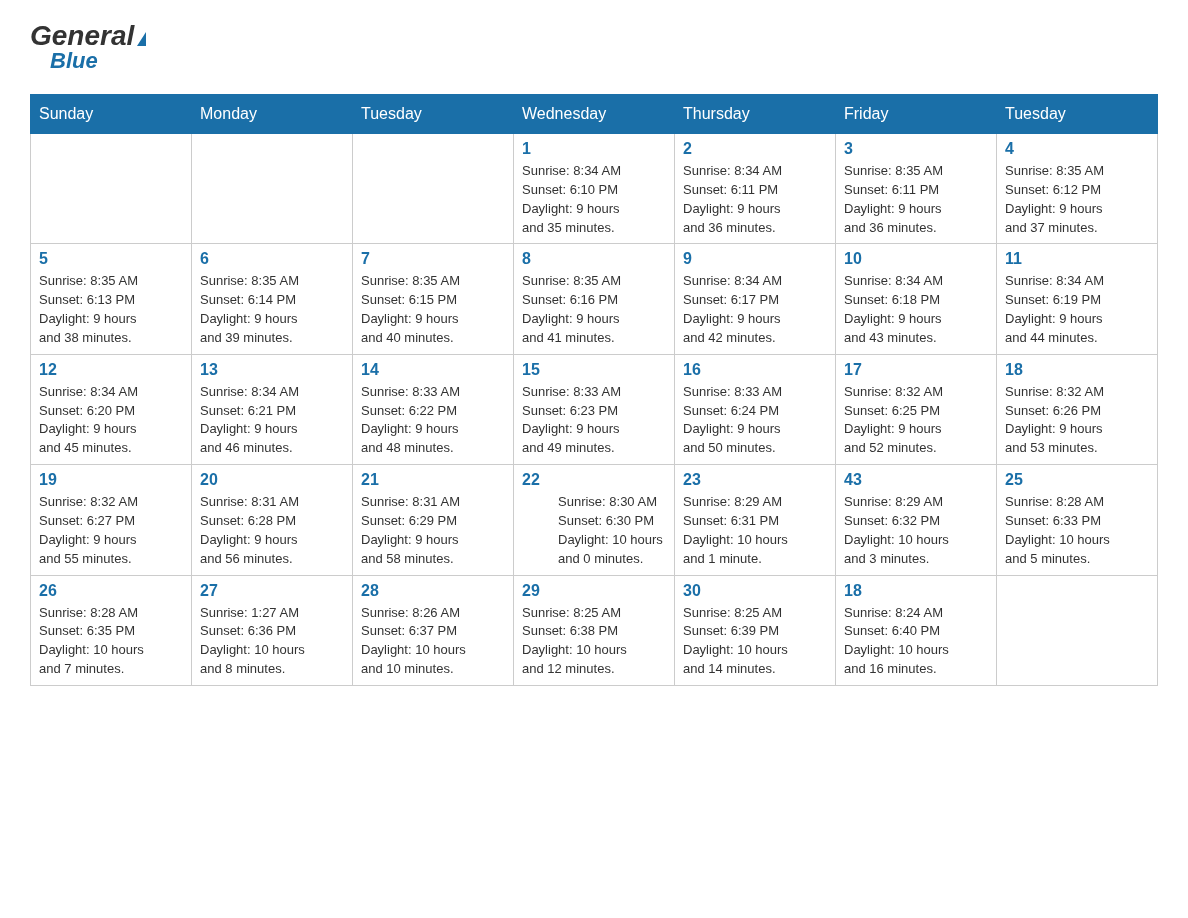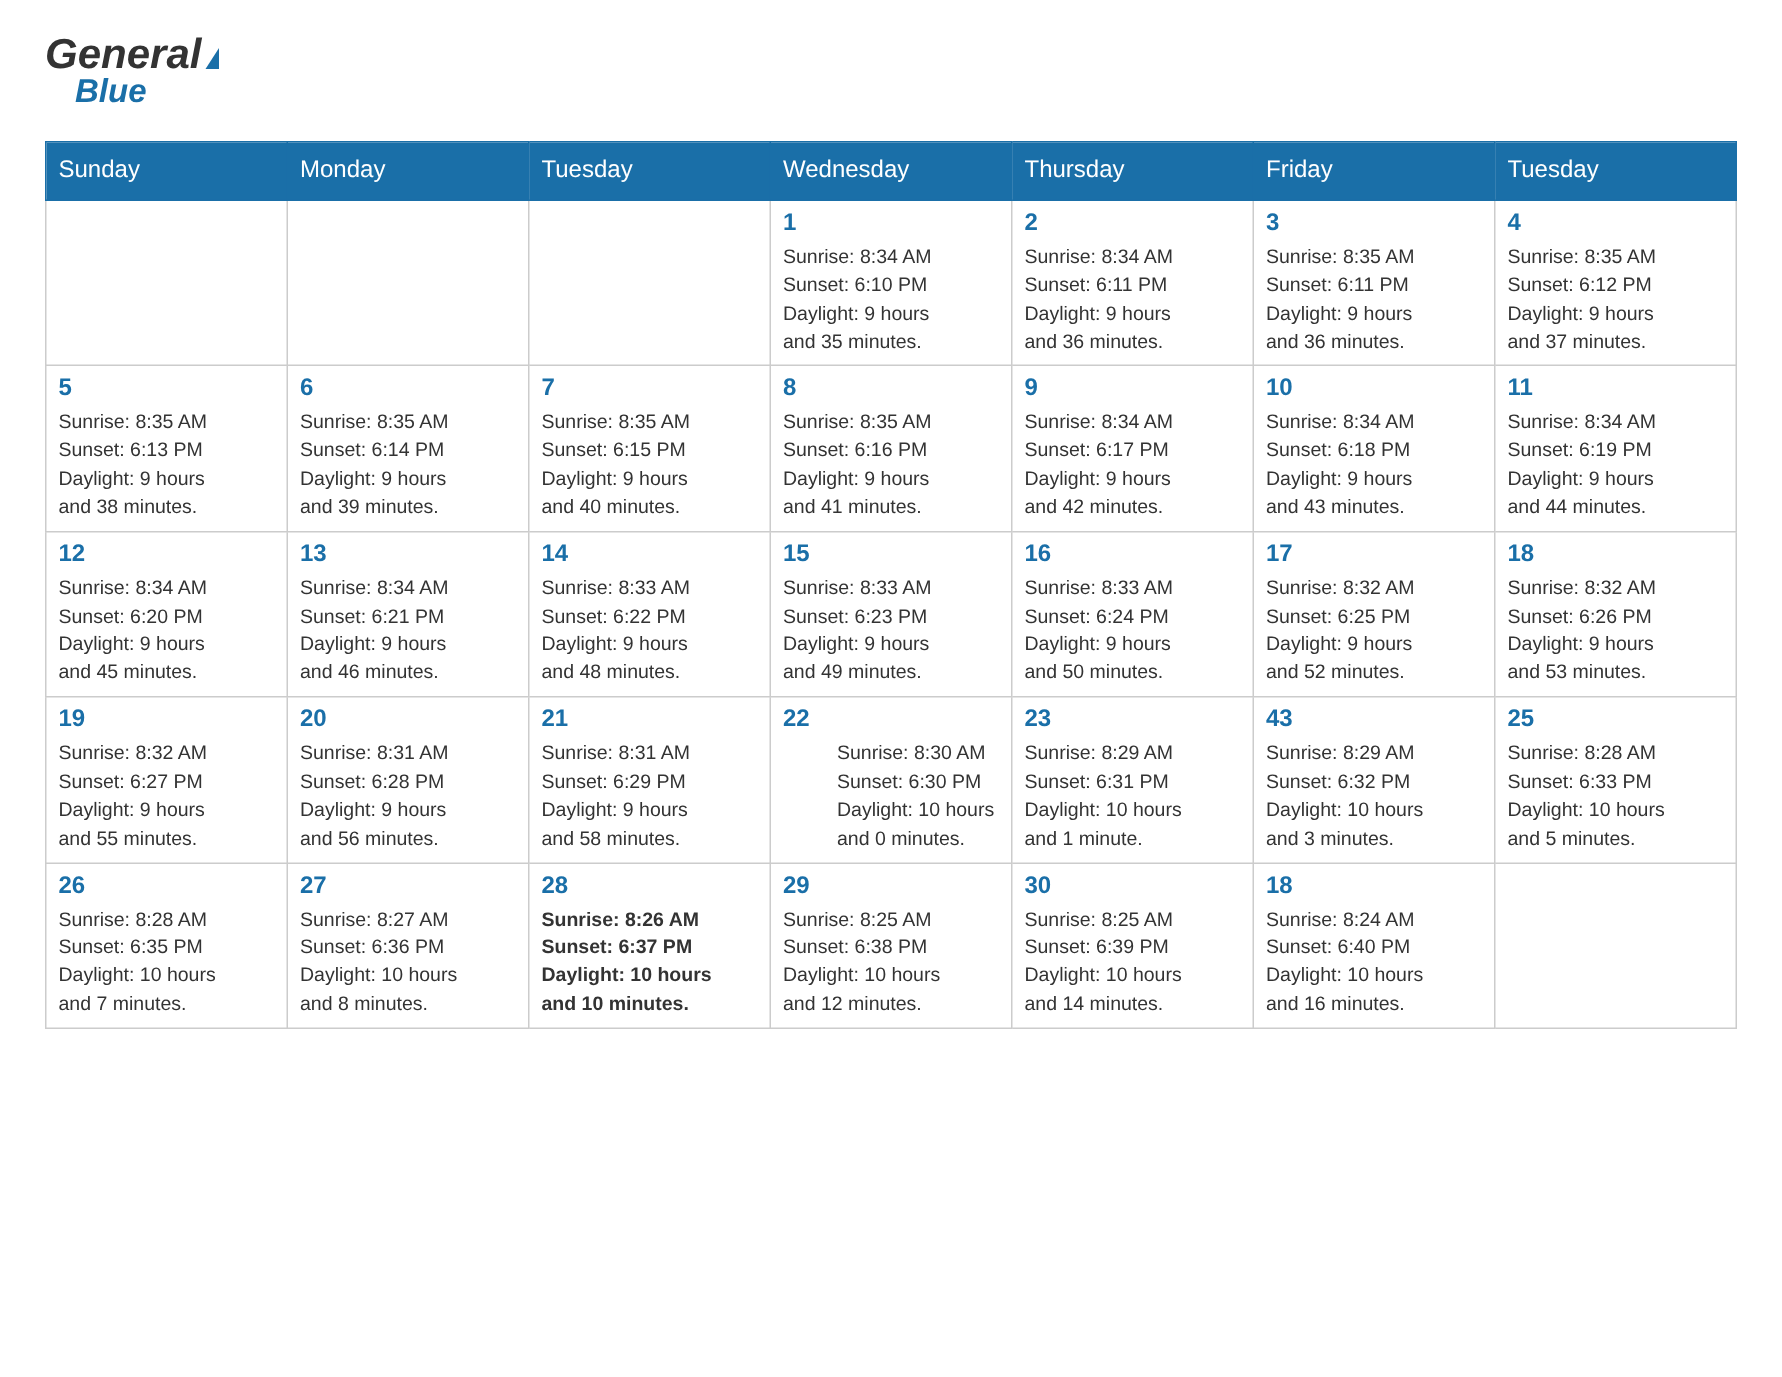--- a/index.html
+++ b/index.html
@@ -300,28 +300,28 @@
       <tr>
         <td>
           <span class="day-number">26</span>
           <div class="day-info" style="white-space: pre-line;">Sunrise: 8:28 AM
 Sunset: 6:35 PM
 Daylight: 10 hours
 and 7 minutes.</div>
         </td>
         <td>
           <span class="day-number">27</span>
-          <div class="day-info" style="white-space: pre-line;">Sunrise: 8:27 AM
+          <div class="day-info" style="white-space: pre-line;">Sunrise: 1:27 AM
 Sunset: 6:36 PM
 Daylight: 10 hours
 and 8 minutes.</div>
         </td>
         <td>
           <span class="day-number">28</span>
-          <div class="day-info" style="white-space: pre-line; font-weight: bold;">Sunrise: 8:26 AM
+          <div class="day-info" style="white-space: pre-line;">Sunrise: 8:26 AM
 Sunset: 6:37 PM
 Daylight: 10 hours
 and 10 minutes.</div>
         </td>
         <td>
           <span class="day-number">29</span>
           <div class="day-info" style="white-space: pre-line;">Sunrise: 8:25 AM
 Sunset: 6:38 PM
 Daylight: 10 hours
 and 12 minutes.</div>

